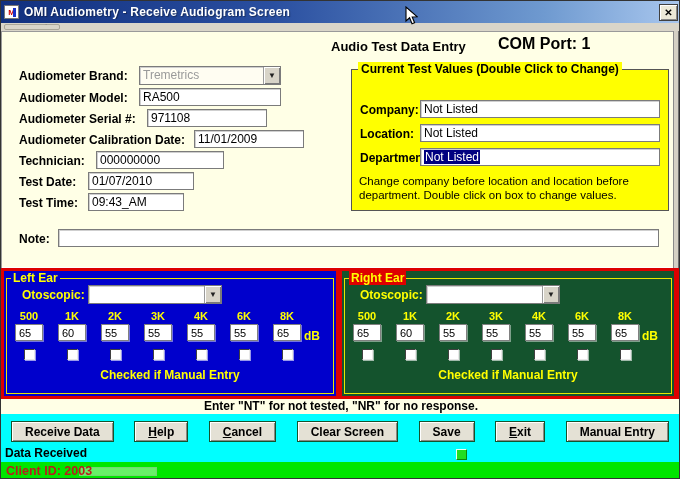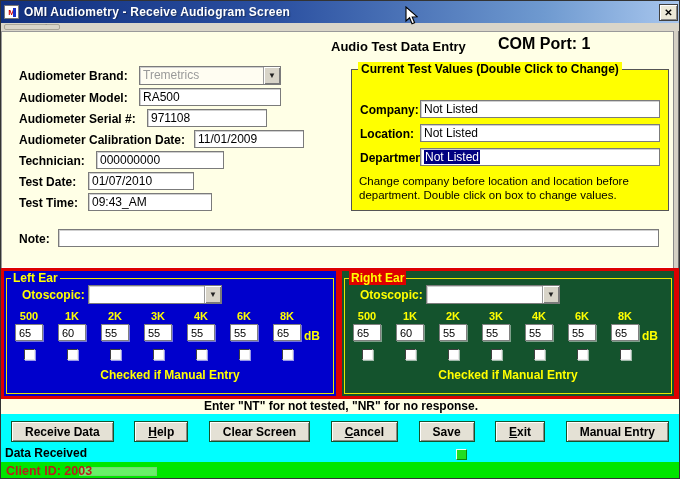--- a/index.html
+++ b/index.html
@@ -138,21 +138,21 @@
     <div class="flabel" style="left:18px;top:102px">Audiometer Calibration Date:</div>
     <input class="tbox" style="left: 193px; top: 99px; width: 110px;" value="11/01/2009">
 
     <div class="flabel" style="left:18px;top:123px">Technician:</div>
     <input class="tbox" style="left: 95px; top: 120px; width: 128px;" value="000000000">
 
     <div class="flabel" style="left:18px;top:144px">Test Date:</div>
     <input class="tbox" style="left: 87px; top: 141px; width: 106px;" value="01/07/2010">
 
     <div class="flabel" style="left:18px;top:165px">Test Time:</div>
-    <input class="tbox" style="left: 87px; top: 162px; width: 124px;" value="09:43_AM">
+    <input class="tbox" style="left: 87px; top: 162px; width: 96px;" value="09:43_AM">
 
     <div class="flabel" style="left:18px;top:201px">Note:</div>
     <input class="tbox" style="left: 57px; top: 198px; width: 601px;" value="">
 
     <div class="yellow-panel" style="background: rgb(255, 255, 0); padding-left: 18px;">
       <div class="legend">Current Test Values (Double Click to Change)</div>
       <div class="ylabel" style="left:8px;top:33px">Company:</div>
       <input class="tbox" style="left: 68px; top: 30px; width: 240px;" value="Not Listed">
       <div class="ylabel" style="left:8px;top:57px">Location:</div>
       <input class="tbox" style="left: 68px; top: 54px; width: 240px;" value="Not Listed">
@@ -260,22 +260,22 @@
       <div class="db-label">dB</div>
       <div class="manual-label">Checked if Manual Entry</div>
     </div>
   </div>
 
   <div class="nt-strip">Enter "NT" for not tested, "NR" for no response.</div>
   <div class="cyan-strip" style="background: rgb(0, 255, 255);">
     <div class="button-bar">
         <button class="btn">Receive Data</button>
         <button class="btn"><u>H</u>elp</button>
+        <button class="btn"><u>C</u>ancel</button>
         <button class="btn">Clear Screen</button>
-        <button class="btn"><u>C</u>ancel</button>
         <button class="btn">Save</button>
         <button class="btn"><u>E</u>xit</button>
         <button class="btn">Manual Entry</button>
       </div>
     <div class="status-text">Data Received</div>
     <div class="indicator"></div>
   </div>
   <div class="client-bar" style="background: rgb(0, 230, 0);">
     <div class="artifact"></div>
     <div class="client-text">Client ID: 2003</div>

